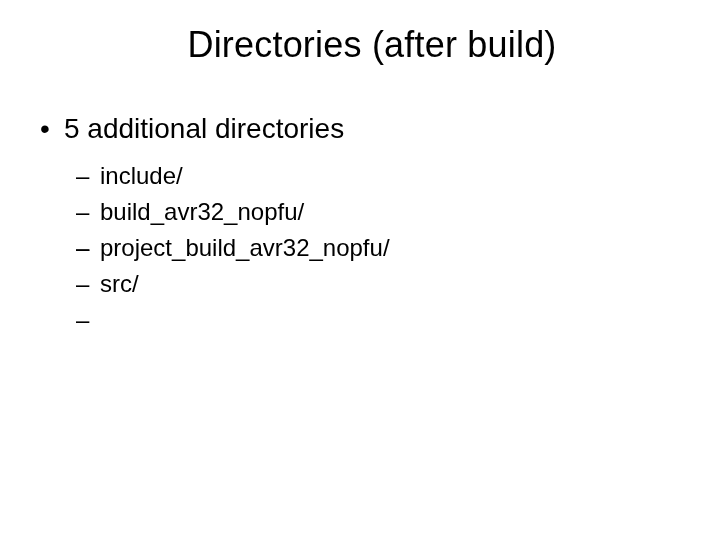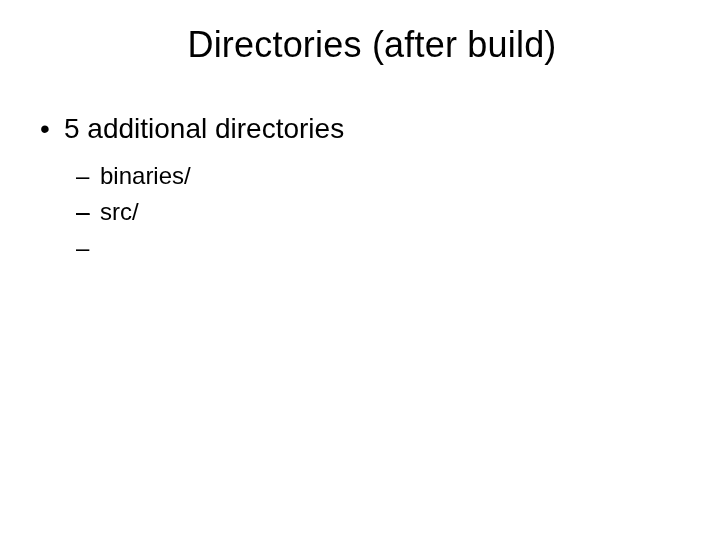--- a/index.html
+++ b/index.html
@@ -68,30 +68,32 @@
 
   <div class="body">
 
     <div class="level1">
       <span class="bullet">•</span>
       <span>5 additional directories</span>
     </div>
 
     <div class="level2">
       <span class="dash">–</span>
-      <span>binaries/</span>
+      <span>include/</span>
+    </div>
+    <div class="level2">
+      <span class="dash">–</span>
+      <span>build_avr32_nopfu/</span>
     </div>
     <div class="level2">
       <span class="dash">–</span>
     </div>
     <div class="level2">
       <span class="dash">–</span>
-    </div>
-    <div class="level2">
-      <span class="dash">–</span>
+      <span>project_build_avr32_nopfu/</span>
     </div>
     <div class="level2">
       <span class="dash">–</span>
       <span>src/</span>
     </div>
     <div class="level2">
       <span class="dash">–</span>
     </div>
 
   </div>

